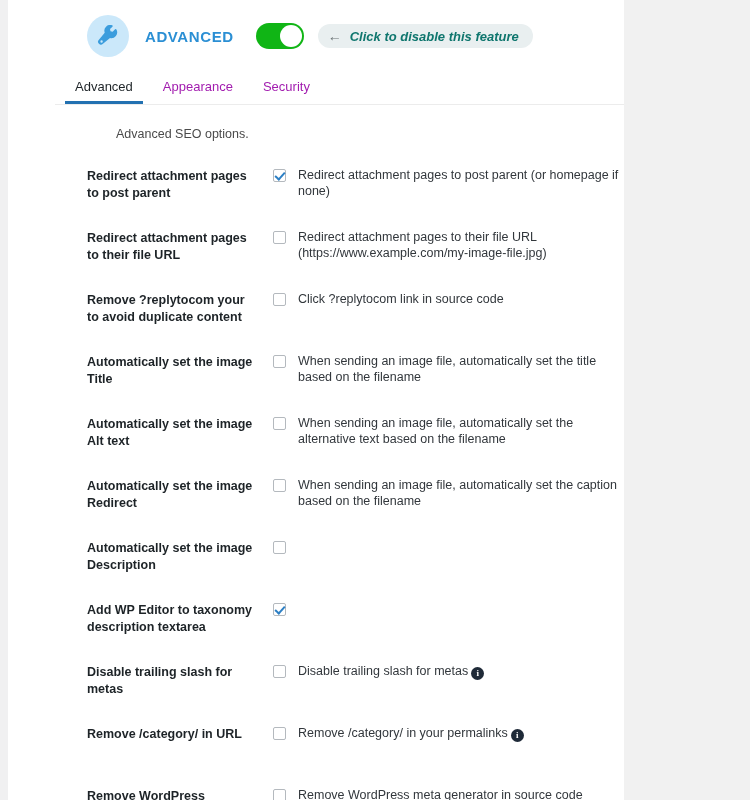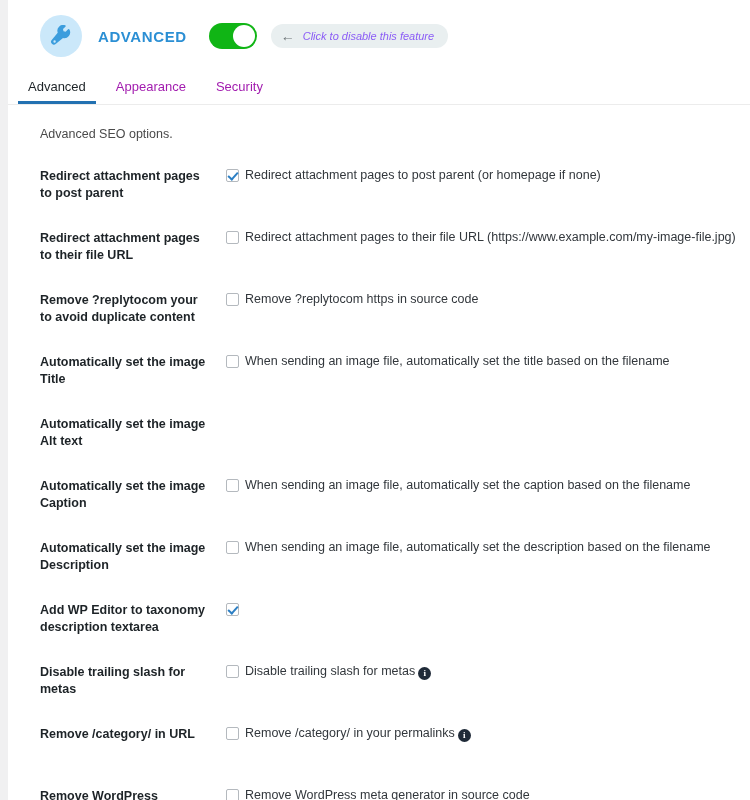--- a/index.html
+++ b/index.html
@@ -12,25 +12,26 @@
 
   body {
     font-family: "Liberation Sans", sans-serif;
     background: #f1f1f1;
     font-size: 13px;
     color: #23282d;
   }
 
   .page {
     position: relative;
-    width: 750px;
+    width: 624px;
     height: 800px;
     background: #ffffff;
     border-left: 8px solid #f0f0f1;
     overflow: hidden;
+    padding-left: 47px;
   }
 
   
   .header {
     display: flex;
     align-items: center;
     height: 72px;
     padding-left: 32px;
     background: #ffffff;
   }
@@ -87,22 +88,23 @@
     border-radius: 12px;
     white-space: nowrap;
   }
   .tooltip .arrow-icon {
     color: #6b7376;
     font-size: 14px;
     line-height: 1;
   }
   .tooltip .tip-text {
     font-style: italic;
-    font-size: 11px;
-    color: #8b5cf6;
+    font-size: 13px;
+    color: #0f766e;
+    font-weight: bold;
   }
 
   
   .tabs {
     display: flex;
     align-items: flex-end;
     gap: 10px;
     padding-left: 10px;
     height: 32px;
     background: #ffffff;
@@ -130,20 +132,21 @@
   .content {
     padding: 22px 0 0 0;
     background: #ffffff;
   }
 
   .intro {
     padding-left: 32px;
     font-size: 12.5px;
     color: #4a4a4a;
     margin-bottom: 26px;
+    margin-left: 29px;
   }
 
   .row {
     display: flex;
     align-items: flex-start;
     padding: 0 0 0 32px;
     min-height: 62px;
   }
 
   .row-label {
@@ -158,21 +161,21 @@
   }
 
   .row-field {
     flex: 1 1 auto;
     padding-left: 8px;
   }
 
   .cb-line {
     display: flex;
     align-items: flex-start;
-    gap: 6px;
+    gap: 12px;
   }
 
   .checkbox {
     width: 13px;
     height: 13px;
     flex: 0 0 13px;
     border: 1px solid #b4b9be;
     background: #ffffff;
     border-radius: 2px;
     position: relative;
@@ -273,51 +276,56 @@
               <span class="checkbox"></span>
               <span class="cb-text">Redirect attachment pages to their file URL (https://www.example.com/my-image-file.jpg)</span>
             </div>
           </div>
         </div>
         <div class="row">
           <div class="row-label">Remove ?replytocom your to avoid duplicate content</div>
           <div class="row-field">
             <div class="cb-line">
               <span class="checkbox"></span>
-              <span class="cb-text">Remove ?replytocom https in source code</span>
+              <span class="cb-text">Click ?replytocom link in source code</span>
             </div>
           </div>
         </div>
         <div class="row">
           <div class="row-label">Automatically set the image Title</div>
           <div class="row-field">
             <div class="cb-line">
               <span class="checkbox"></span>
               <span class="cb-text">When sending an image file, automatically set the title based on the filename</span>
             </div>
           </div>
         </div>
         <div class="row">
           <div class="row-label">Automatically set the image Alt text</div>
-        </div>
-        <div class="row">
-          <div class="row-label">Automatically set the image Caption</div>
+          <div class="row-field">
+            <div class="cb-line">
+              <span class="checkbox"></span>
+              <span class="cb-text">When sending an image file, automatically set the alternative text based on the filename</span>
+            </div>
+          </div>
+        </div>
+        <div class="row">
+          <div class="row-label">Automatically set the image Redirect</div>
           <div class="row-field">
             <div class="cb-line">
               <span class="checkbox"></span>
               <span class="cb-text">When sending an image file, automatically set the caption based on the filename</span>
             </div>
           </div>
         </div>
         <div class="row">
           <div class="row-label">Automatically set the image Description</div>
           <div class="row-field">
             <div class="cb-line">
               <span class="checkbox"></span>
-              <span class="cb-text">When sending an image file, automatically set the description based on the filename</span>
             </div>
           </div>
         </div>
         <div class="row">
           <div class="row-label">Add WP Editor to taxonomy description textarea</div>
           <div class="row-field">
             <div class="cb-line">
               <span class="checkbox checked"></span>
             </div>
           </div>

